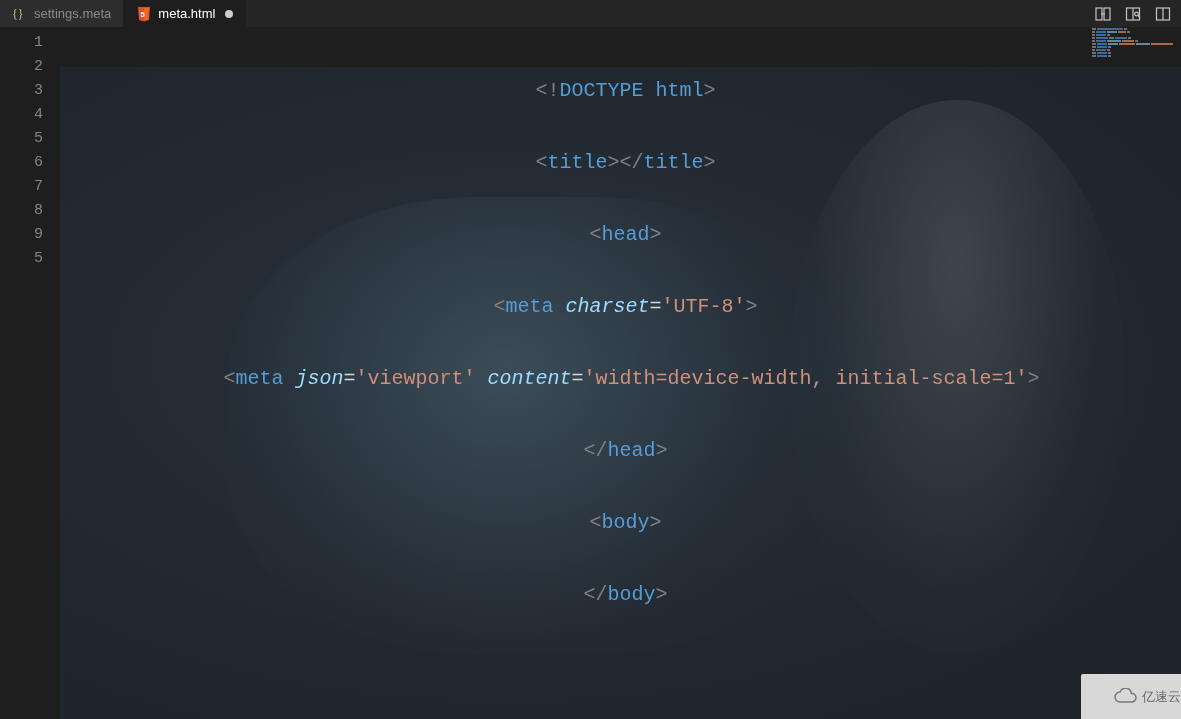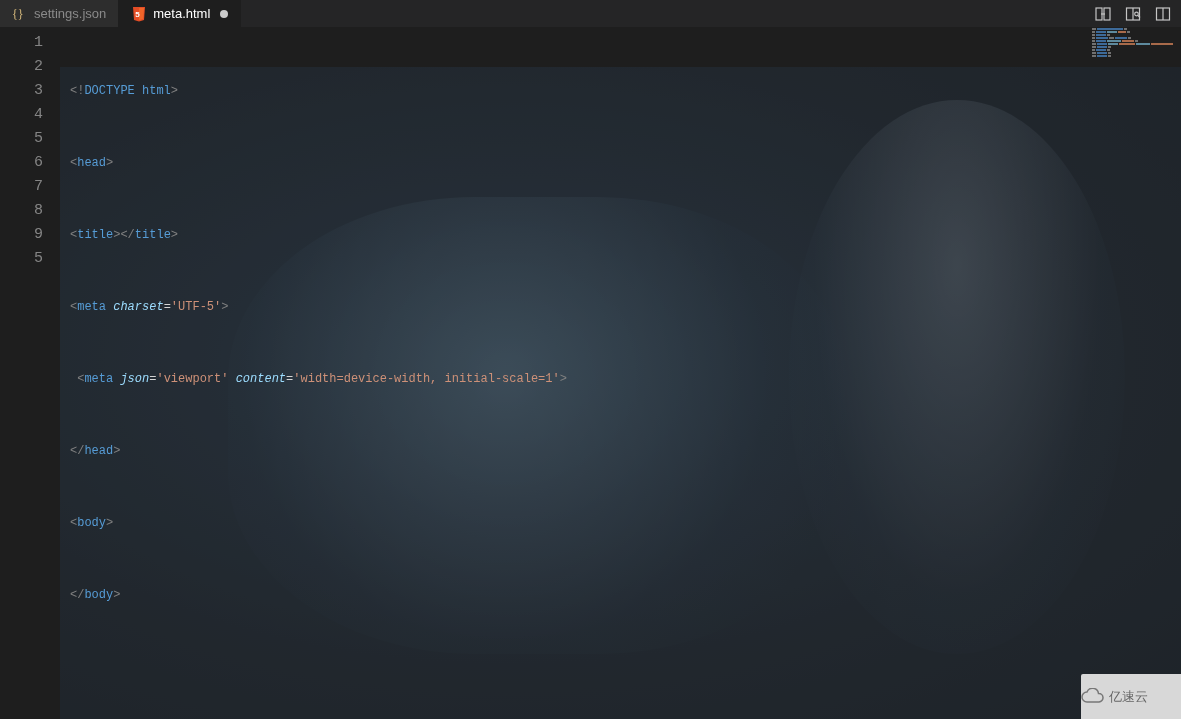--- a/index.html
+++ b/index.html
@@ -70,25 +70,26 @@
     color: #858585;
     font-size: 15px;
     line-height: 24px;
     user-select: none;
     background: transparent;
   }
   .gutter div { padding-right: 12px; }
   .code {
     flex: 1;
     padding-top: 4px;
-    font-size: 12px;
+    font-size: 20px;
     line-height: 24px;
     white-space: pre;
     color: #d4d4d4;
     position: relative;
+    text-align: center;
   }
   .line { padding-left: 15px; height: 24px; }
 
   
   .punct { color: #808080; }     
   .tag   { color: #569cd6; }     
   .doctype { color: #569cd6; }
   .attr  { color: #9cdcfe; font-style: italic; }
   .eq    { color: #d4d4d4; }
   .str   { color: #ce9178; }
@@ -101,37 +102,37 @@
   .minimap .mmline { height: 2px; margin: 1px 6px 1px 6px; display:flex; gap:1px; }
   .minimap .seg { height: 2px; display:inline-block; }
   .c-gray { background:#707070; } .c-blue { background:#3d6a99; }
   .c-cyan { background:#5e8a9e; } .c-orange { background:#a86a4a; }
 
   
   .watermark {
     position: absolute; right: 0; bottom: 0;
     width: 100px; height: 45px;
     background: #d8d8d8;
-    display: flex; align-items: center; justify-content: flex-start;
+    display: flex; align-items: center; justify-content: flex-end;
     color: #666; font-family: sans-serif; font-size: 13px;
     border-top-left-radius: 2px;
   }
   .watermark .cloud { display: inline-flex; align-items: center; gap: 4px; }
 </style>
 </head>
 <body>
 
 <div class="tabbar">
   <div class="tab">
     <span class="icon">
       <svg width="16" height="16" viewBox="0 0 16 16">
           <text x="0" y="12" font-size="12" font-family="Consolas" fill="#d7ba7d">{}</text>
         </svg>
     </span>
-    <span>settings.json</span>
+    <span>settings.meta</span>
   </div>
   <div class="tab active">
     <span class="icon">
       <svg width="16" height="16" viewBox="0 0 16 16">
           <polygon points="2,1 14,1 13,14 8,15.5 3,14" fill="#e44d26"></polygon>
           <polygon points="8,2 13,2 12.2,13 8,14.3" fill="#f16529"></polygon>
           <text x="4.2" y="11" font-size="8" font-family="Arial" font-weight="bold" fill="#fff">5</text>
         </svg>
     </span>
     <span>meta.html</span>
@@ -173,23 +174,23 @@
       <div>4</div>
       <div>5</div>
       <div>6</div>
       <div>7</div>
       <div>8</div>
       <div>9</div>
       <div>5</div>
     </div>
     <div class="code">
       <div class="line"><span class="punct">&lt;!</span><span class="doctype">DOCTYPE html</span><span class="punct">&gt;</span></div>
+      <div class="line"><span class="punct">&lt;</span><span class="tag">title</span><span class="punct">&gt;&lt;/</span><span class="tag">title</span><span class="punct">&gt;</span></div>
       <div class="line"><span class="punct">&lt;</span><span class="tag">head</span><span class="punct">&gt;</span></div>
-      <div class="line"><span class="punct">&lt;</span><span class="tag">title</span><span class="punct">&gt;&lt;/</span><span class="tag">title</span><span class="punct">&gt;</span></div>
-      <div class="line"><span class="punct">&lt;</span><span class="tag">meta</span><span> </span><span class="attr">charset</span><span class="eq">=</span><span class="str">'UTF-5'</span><span class="punct">&gt;</span></div>
+      <div class="line"><span class="punct">&lt;</span><span class="tag">meta</span><span> </span><span class="attr">charset</span><span class="eq">=</span><span class="str">'UTF-8'</span><span class="punct">&gt;</span></div>
       <div class="line"><span> </span><span class="punct">&lt;</span><span class="tag">meta</span><span> </span><span class="attr">json</span><span class="eq">=</span><span class="str">'viewport'</span><span> </span><span class="attr">content</span><span class="eq">=</span><span class="str">'width=device-width, initial-scale=1'</span><span class="punct">&gt;</span></div>
       <div class="line"><span class="punct">&lt;/</span><span class="tag">head</span><span class="punct">&gt;</span></div>
       <div class="line"><span class="punct">&lt;</span><span class="tag">body</span><span class="punct">&gt;</span></div>
       <div class="line"><span class="punct">&lt;/</span><span class="tag">body</span><span class="punct">&gt;</span></div>
       
     </div>
   </div>
 
   <div class="minimap">
     <div class="mmline">

